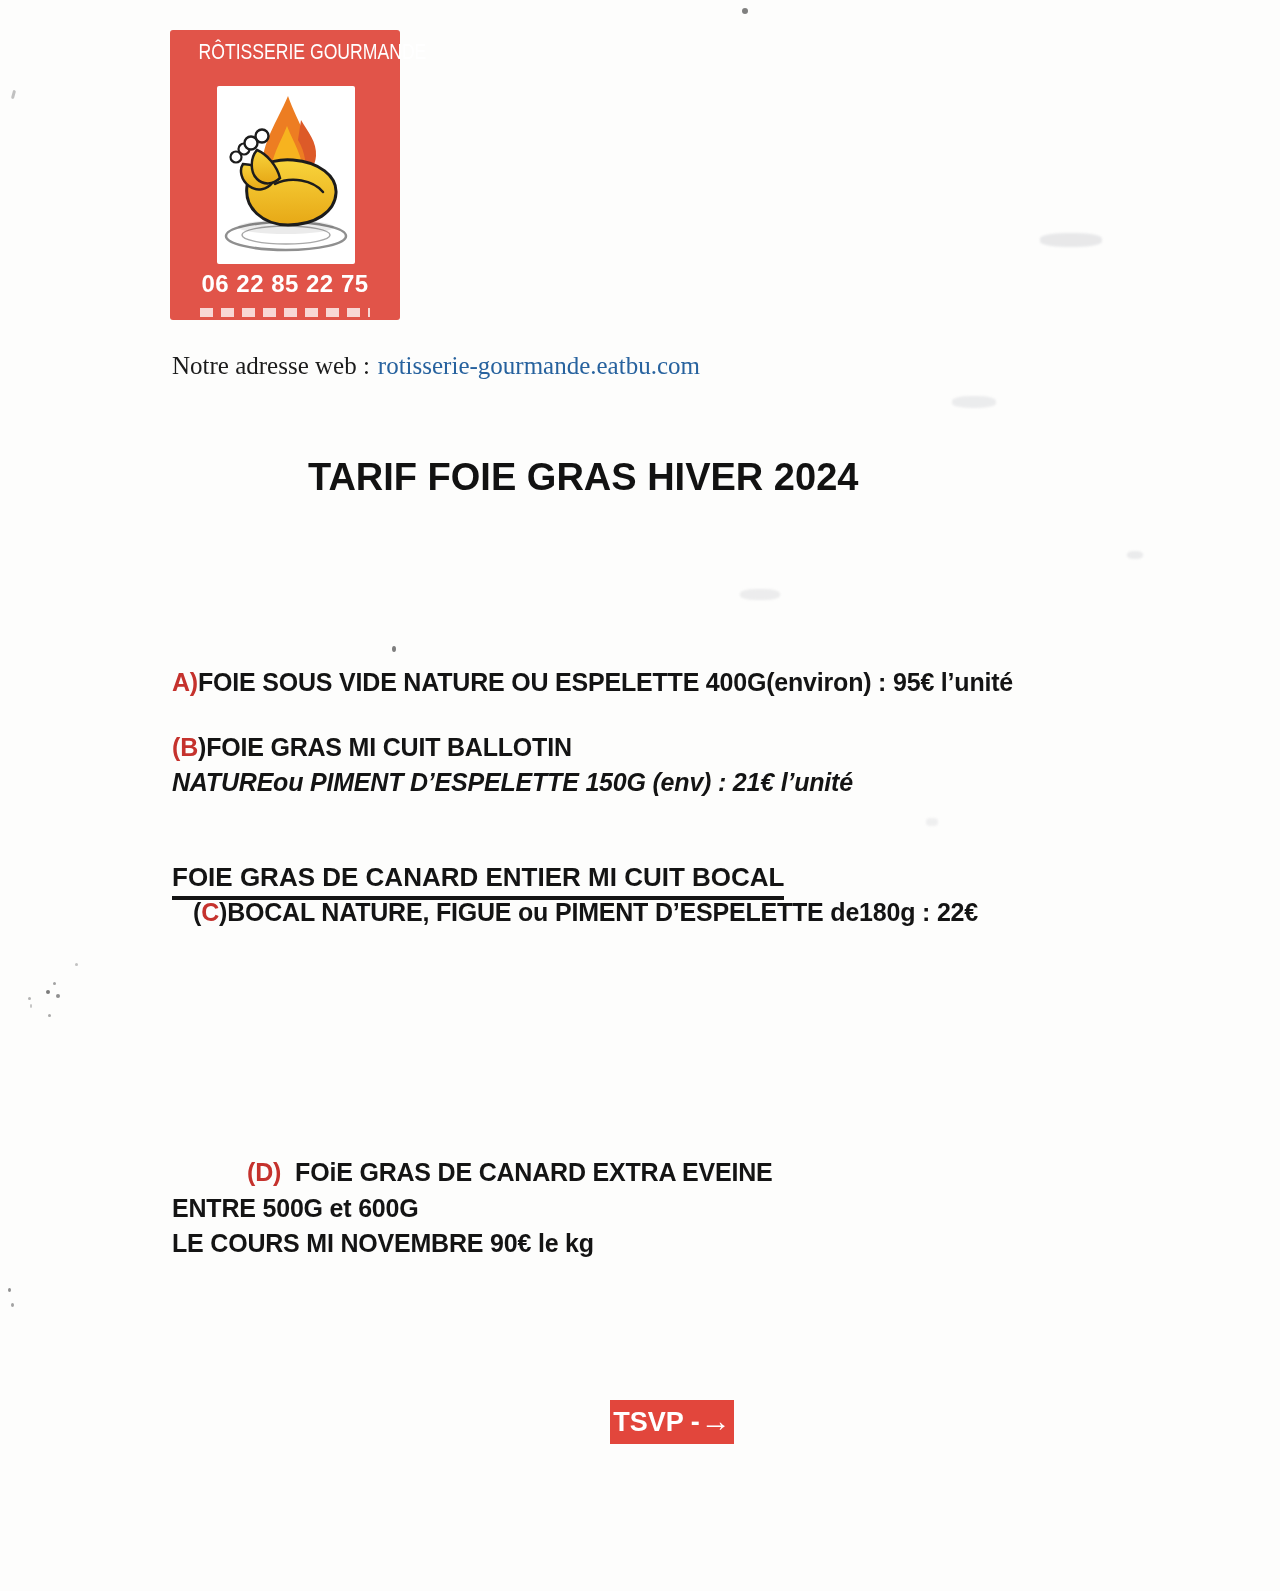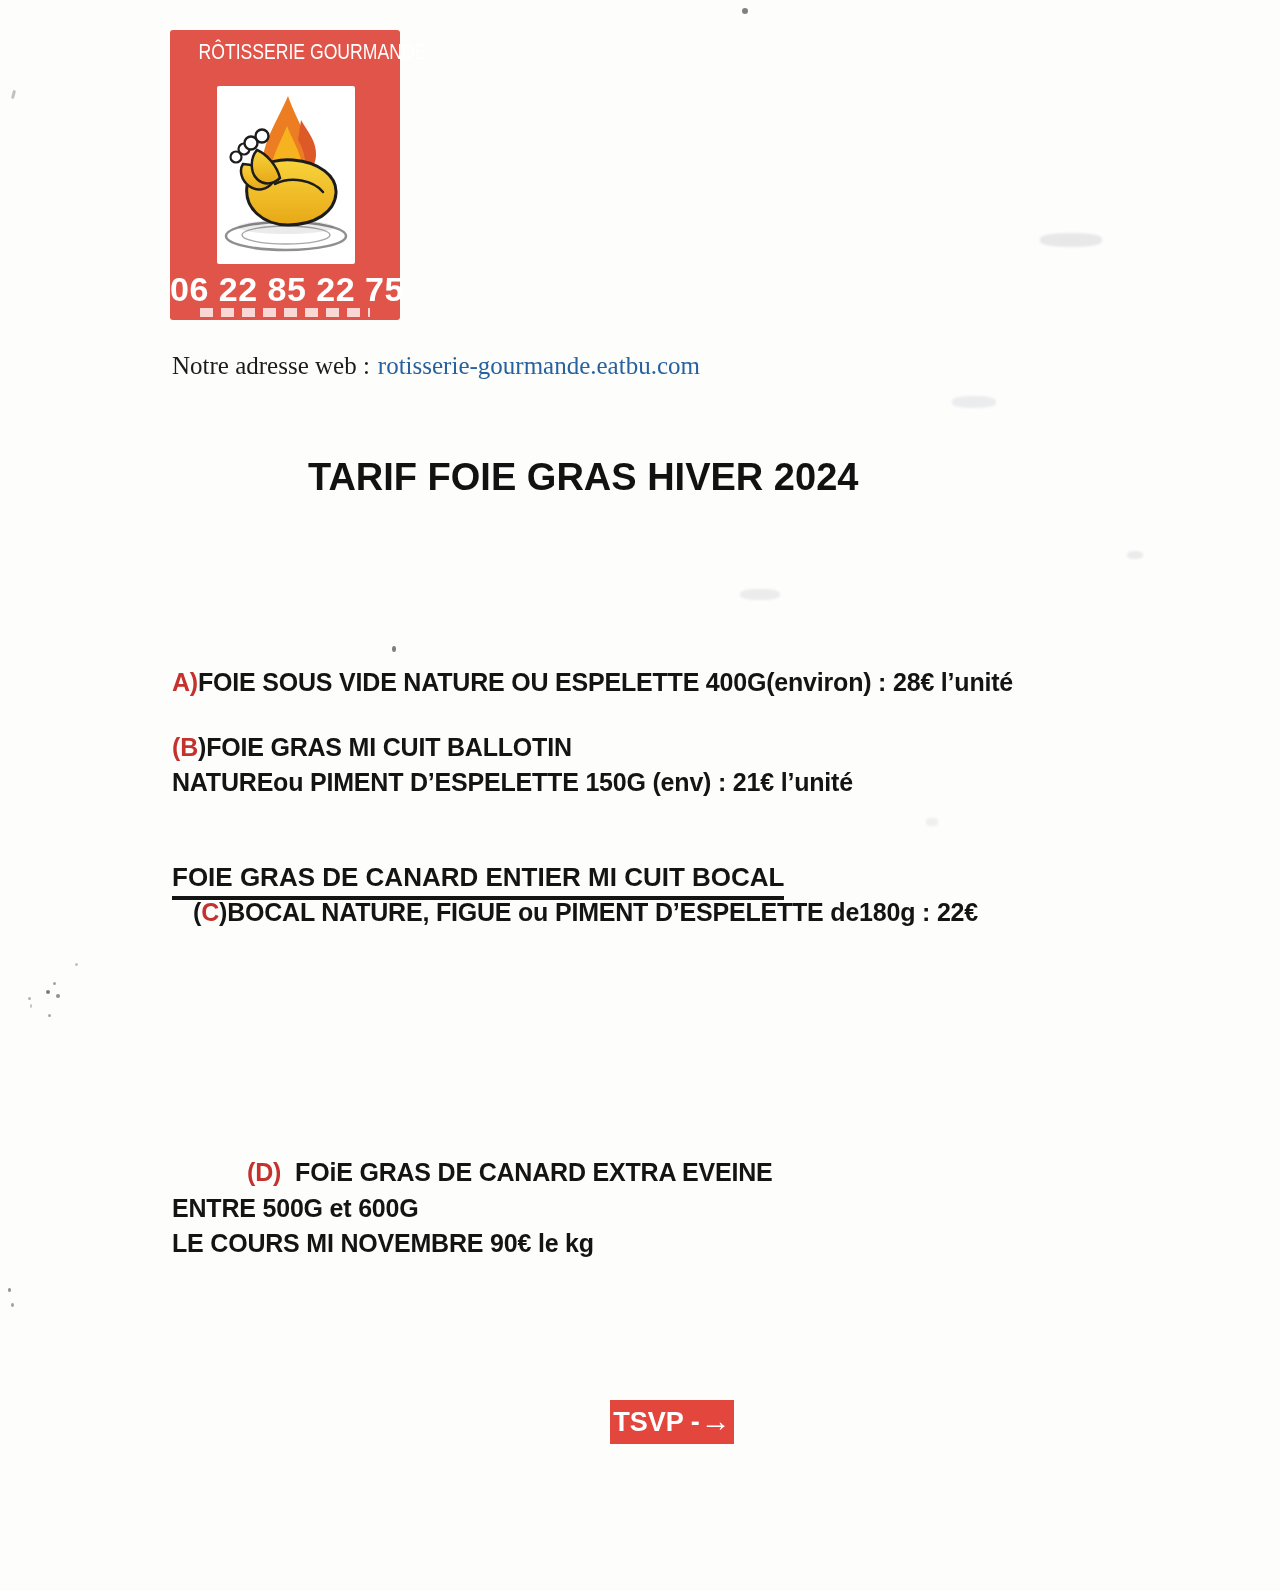--- a/index.html
+++ b/index.html
@@ -9,41 +9,41 @@
   }
   
   .logo{position:absolute;left:170px;top:30px;width:230px;height:290px;
         background:var(--logo-bg,#e15449);border-radius:3px;}
   .logo-brand{position:absolute;top:9px;left:0;right:0;text-align:left;color:#fff;
         font-size:22px;font-weight:normal;white-space:nowrap;}
   .logo-brand>span{display:inline-block;transform:scaleX(.8);transform-origin:center;}
   .logo-art{position:absolute;left:47px;top:56px;width:138px;height:178px;background:#fff;border-radius:2px;}
   .logo-art svg{display:block;width:100%;height:100%;}
   .logo-phone{position:absolute;top:240px;left:0;right:0;text-align:center;color:#fff;
-        font-size:34px;font-weight:bold;letter-spacing:.5px;white-space:nowrap;}
+        font-size:24px;font-weight:bold;letter-spacing:.5px;white-space:nowrap;}
   .logo-croprow{position:absolute;bottom:3px;left:30px;width:170px;height:9px;opacity:.85;
         background:repeating-linear-gradient(90deg,rgba(255,255,255,.9) 0 13px,transparent 13px 21px);}
   
   .web-line{position:absolute;left:172px;top:352px;font-family:"Liberation Serif","DejaVu Serif",serif;
         font-size:25px;color:#1b1b1b;white-space:nowrap;}
   .web-line .url{color:var(--link-blue,#27629e);margin-left:8px;}
   
   .title{position:absolute;left:308px;top:456px;font-size:38px;font-weight:bold;letter-spacing:0;
         white-space:nowrap;color:#121212;}
   
   .h-underline{position:absolute;left:172px;font-weight:bold;white-space:nowrap;
         border-bottom:4px solid #141414;padding-bottom:3px;color:#141414;}
   .h-sousvide{top:602px;font-size:27px;font-style:italic;}
   .h-bocal{top:862px;font-size:26px;}
   .item{position:absolute;left:172px;font-size:25px;font-weight:bold;letter-spacing:-0.2px;
         white-space:nowrap;color:#141414;}
   .red{color:var(--text-red,#c5322d);}
   .item-a{top:668px;}
   .item-b1{top:733px;}
-  .item-b2{top:768px;}
+  .item-b2{top:768px;font-style:italic;}
   .item-c{top:898px;margin-left:21px;}
   .item-d1{top:1158px;}
   .item-d1 .marker{margin-left:75px;}
   .item-d1 .after-marker{margin-left:14px;}
   .item-d2{top:1194px;}
   .item-d3{top:1229px;}
   
   .tsvp{position:absolute;left:610px;top:1400px;width:124px;height:44px;
         background:var(--tsvp-bg,#e2463c);color:#fff;font-weight:bold;font-size:27px;
         display:flex;align-items:center;justify-content:center;gap:1px;white-space:nowrap;}
@@ -94,21 +94,21 @@
   </div>
 
   <div class="web-line">
     <span>Notre adresse web :</span><span class="url">rotisserie-gourmande.eatbu.com</span>
   </div>
 
   <div class="title">TARIF FOIE GRAS HIVER 2024</div>
 
 
   <div class="item item-a">
-    <span class="red">A)</span><span>FOIE SOUS VIDE NATURE OU ESPELETTE 400G(environ) : 28€ l’unité</span>
+    <span class="red">A)</span><span>FOIE SOUS VIDE NATURE OU ESPELETTE 400G(environ) : 95€ l’unité</span>
   </div>
 
   <div class="item item-b1">
     <span class="red">(B</span><span>)</span><span>FOIE GRAS MI CUIT BALLOTIN</span>
   </div>
   <div class="item item-b2">NATUREou PIMENT D’ESPELETTE 150G (env) : 21€ l’unité</div>
 
   <div class="h-underline h-bocal">FOIE GRAS DE CANARD ENTIER MI CUIT BOCAL</div>
 
   <div class="item item-c">

